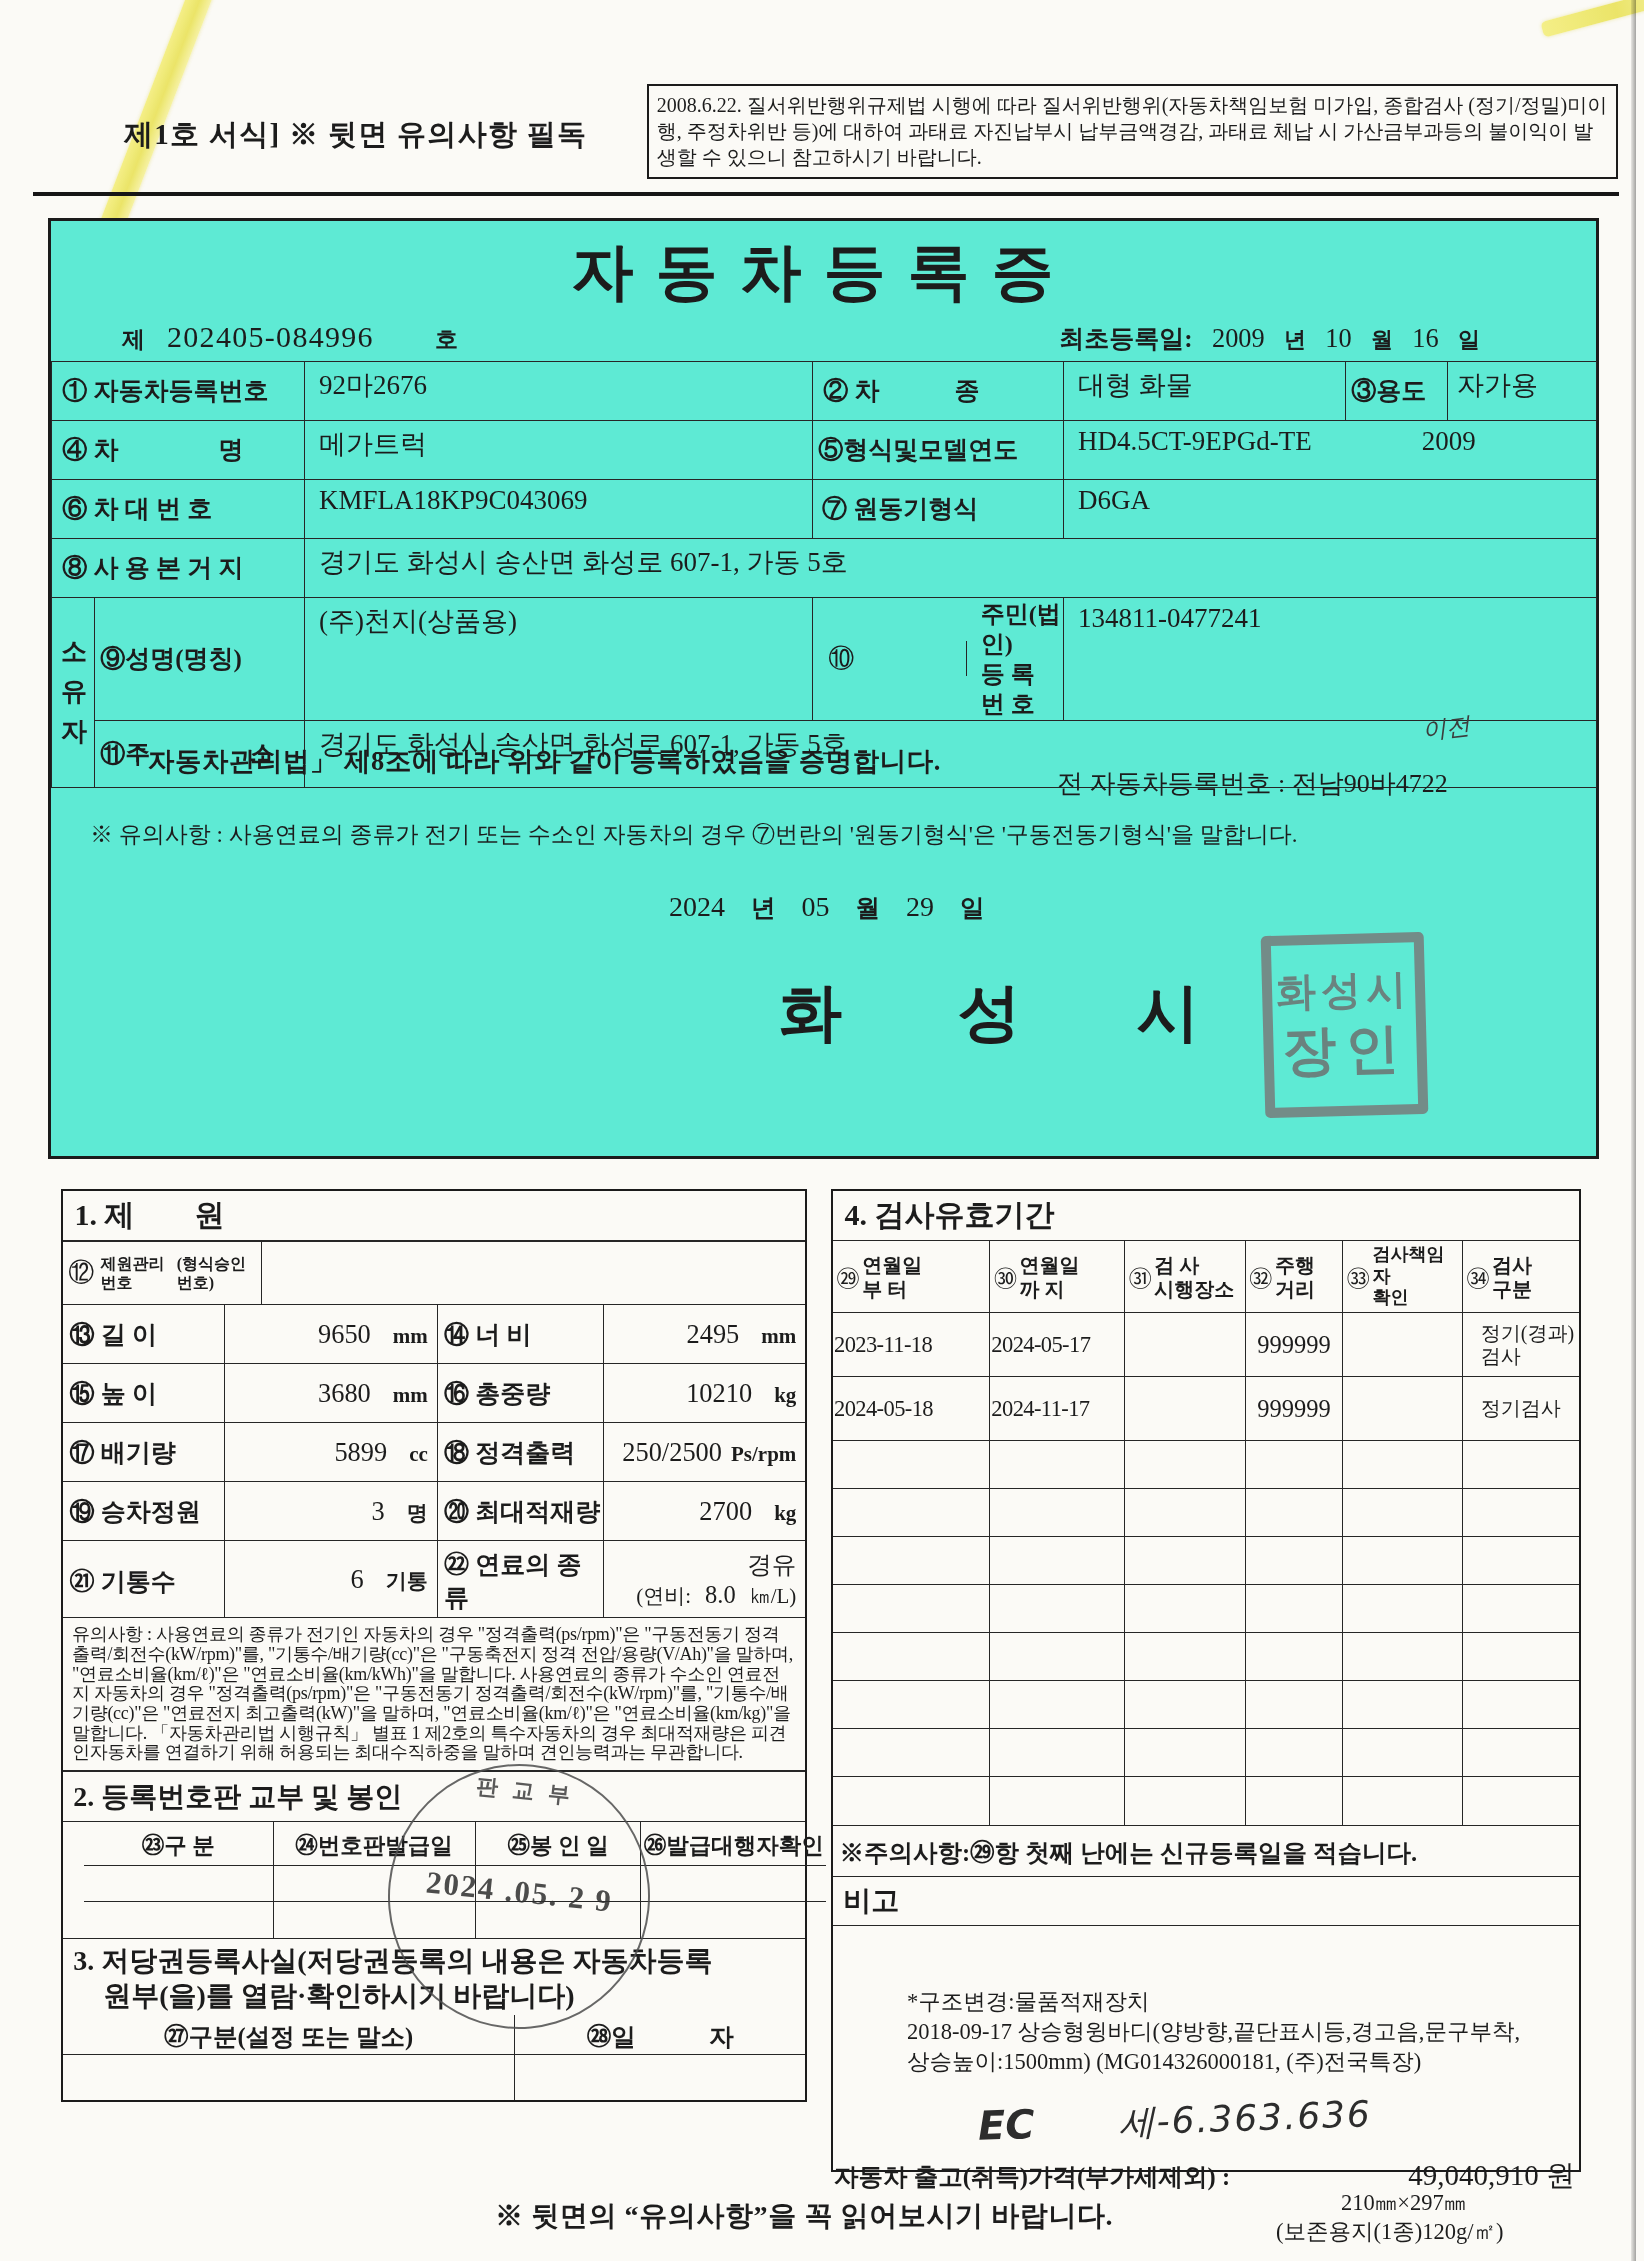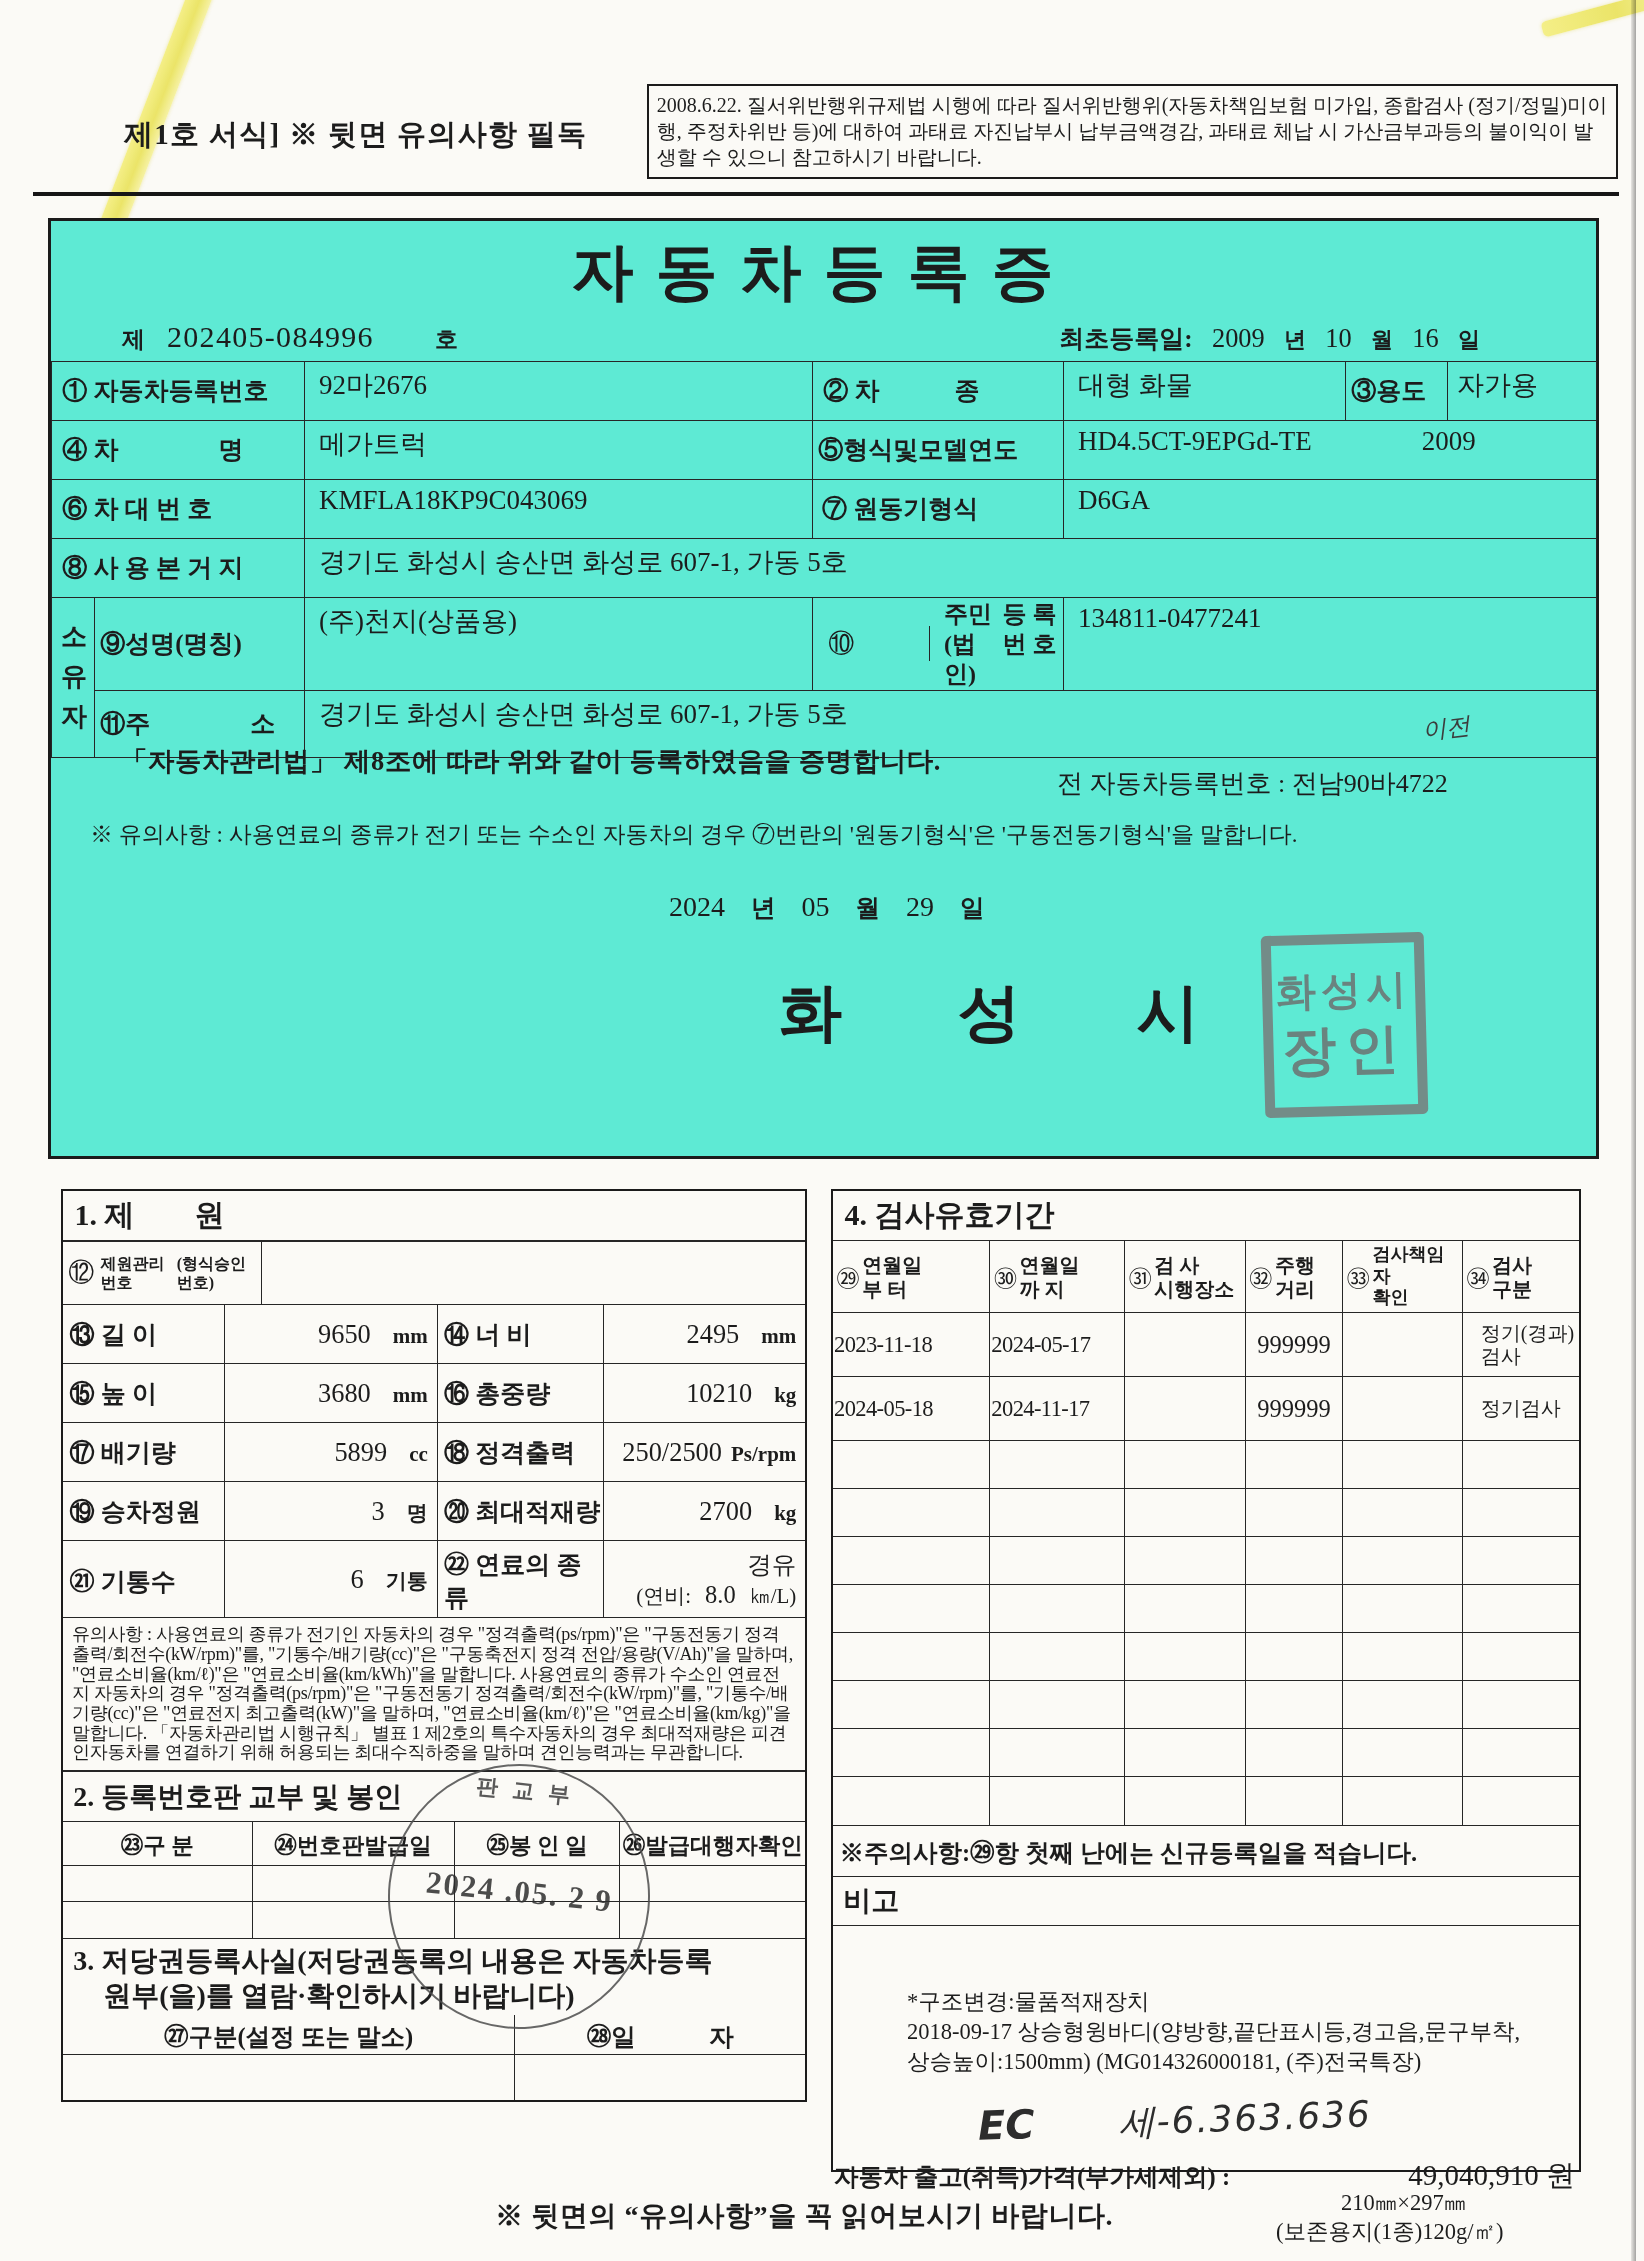--- a/index.html
+++ b/index.html
@@ -28,21 +28,21 @@
   .doc-right .dnum{font-size:26.4px;}
   .doc-right .dunit{font-size:22px;font-weight:bold;}
   table.grid{border-collapse:collapse;width:100%;table-layout:fixed;}
   table.grid td{border:1.9px solid #262626;overflow:hidden;}
   .cert-tbl td.lbl{font-size:25px;font-weight:bold;padding-left:10.3px;vertical-align:middle;}
   .cert-tbl td.val{font-size:27px;padding:5.2px 0 0 14px;vertical-align:top;}
   .h92{height:59px}.h96{height:62px}.h104{height:67px}
   .owner-cell{width:43px;font-size:26px;font-weight:bold;text-align:center;
               word-break:break-all;line-height:1.55;padding:2.6px 9px;}
   .two-line{display:flex;align-items:center;gap:14px;padding-left:9px;}
-  .two-line .tl{display:flex;flex-direction:row;font-size:24px;font-weight:bold;line-height:1.25;}
+  .two-line .tl{display:flex;flex-direction:column;font-size:24px;font-weight:bold;line-height:1.25;}
   .model-val{display:flex;gap:110px;align-items:baseline;}
   .statement{left:70px;top:523px;font-size:26.4px;font-weight:bold;letter-spacing:0.6px;}
   .prev-note{left:1371px;top:491px;font-size:24px;font-style:italic;color:#3c3c3c;transform:rotate(-7deg);}
   .prev-reg{left:1006px;top:545px;font-size:26px;}
   .fuel-note{left:39px;top:598px;font-size:23px;}
   .date-row{left:618px;top:670px;display:flex;align-items:baseline;gap:26px;}
   .date-row .dn{font-size:28px;}
   .date-row .du{font-size:24.5px;font-weight:bold;}
   .authority{left:728px;top:749px;font-size:63px;font-weight:bold;letter-spacing:50px;white-space:nowrap;}
   .seal{left:1212px;top:713px;width:143px;height:162px;border:10.3px solid #787878;border-radius:5.2px;
@@ -331,21 +331,21 @@
             </span>
           </span>
         </td>
       </tr>
     </tbody>
       </table>
 
     <div class="spec-notice" style="border-top:1.9px solid #262626;">유의사항 : 사용연료의 종류가 전기인 자동차의 경우 "정격출력(ps/rpm)"은 "구동전동기 정격 출력/회전수(kW/rpm)"를, "기통수/배기량(cc)"은 "구동축전지 정격 전압/용량(V/Ah)"을 말하며, "연료소비율(km/ℓ)"은 "연료소비율(km/kWh)"을 말합니다. 사용연료의 종류가 수소인 연료전지 자동차의 경우 "정격출력(ps/rpm)"은 "구동전동기 정격출력/회전수(kW/rpm)"를, "기통수/배기량(cc)"은 "연료전지 최고출력(kW)"을 말하며, "연료소비율(km/ℓ)"은 "연료소비율(km/kg)"을 말합니다. 「자동차관리법 시행규칙」 별표 1 제2호의 특수자동차의 경우 최대적재량은 피견인자동차를 연결하기 위해 허용되는 최대수직하중을 말하며 견인능력과는 무관합니다.</div>
 
     <div class="plate-head">2. 등록번호판 교부 및 봉인</div>
-    <table class="grid plate-tbl" style="border-style:hidden;">
+    <table class="grid plate-tbl" style="border-style:hidden;margin-left:21px;">
       <colgroup>
           <col style="width:188px">
           <col style="width:201px">
           <col style="width:165px">
           <col style="width:184px">
         </colgroup>
       <tbody>
           <tr class="h68">
         <td>㉓구  분</td>
         <td>㉔번호판발급일</td>

